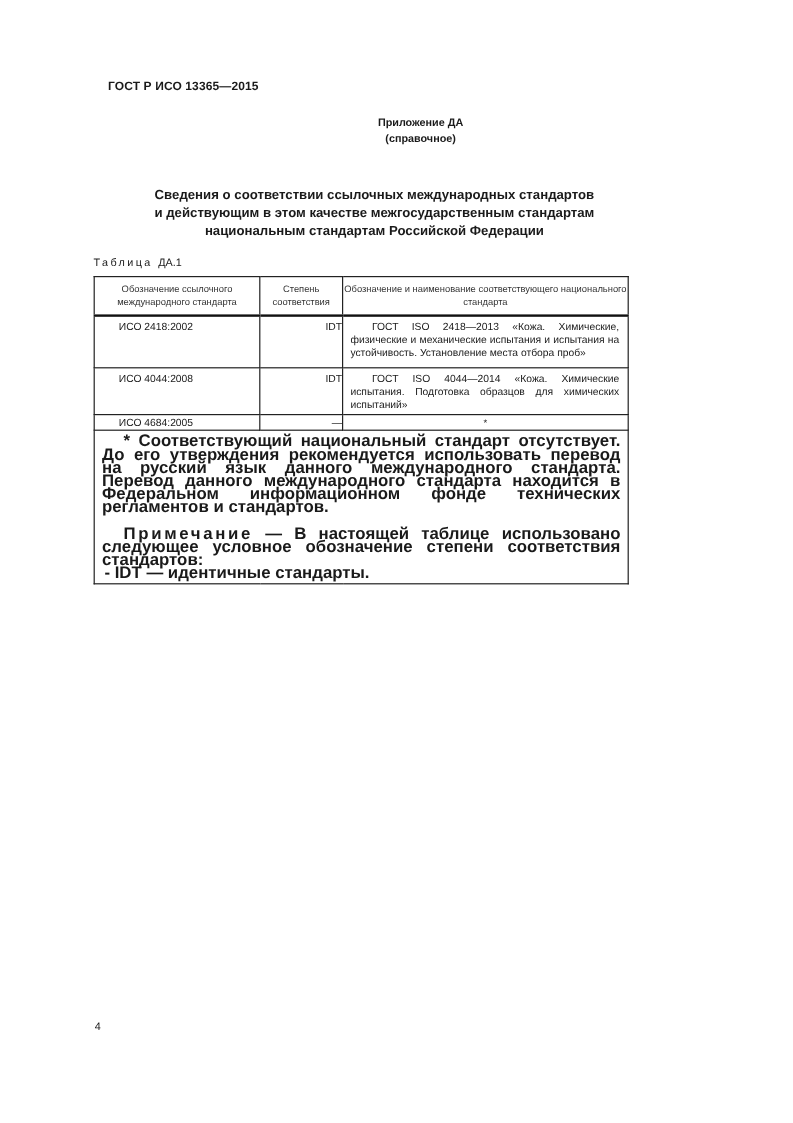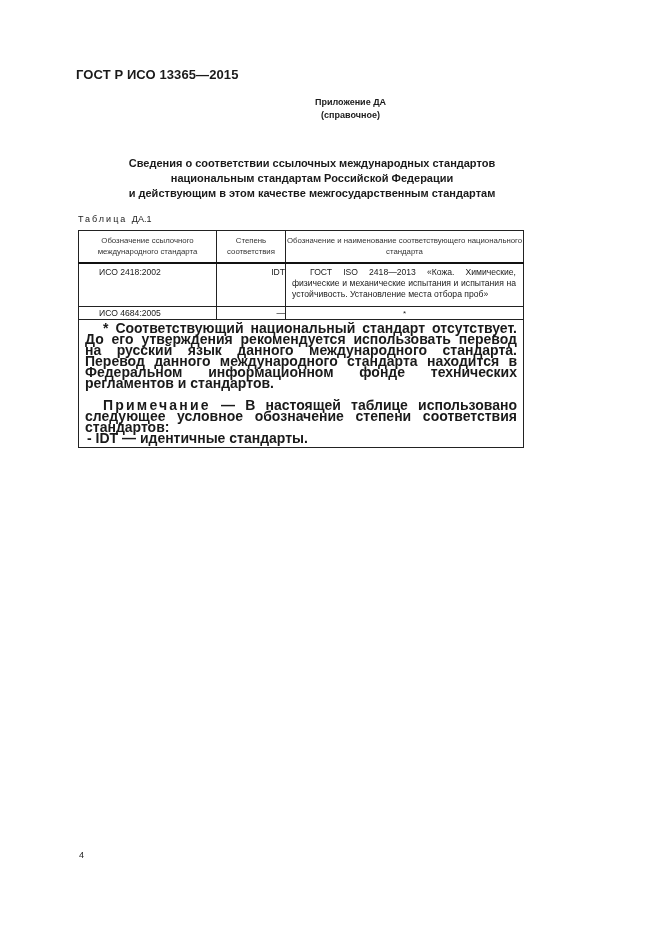--- a/index.html
+++ b/index.html
@@ -1,18 +1,18 @@
 <!DOCTYPE html>
 <html><head>
 <meta charset="utf-8">
 <style>
   html, body { margin: 0; padding: 0; background: #ffffff; }
   body { width: 661px; height: 936px; position: relative; overflow: hidden;
          font-family: "Liberation Sans", sans-serif; color: #1a1a1a; }
-  .doc-code { position: absolute; left: 76px; top: 67px; font-size: 13px; font-weight: bold; letter-spacing: 0.1px; }
+  .doc-code { position: absolute; left: 90px; top: 67px; font-size: 10px; font-weight: bold; letter-spacing: 0.1px; }
   .annex { position: absolute; left: 0; width: 661px; top: 96px; text-align: center; font-size: 9px; font-weight: bold; line-height: 13px; padding-left: 40px; box-sizing: border-box; }
   .title { position: absolute; left: 0; width: 586px; top: 156px; text-align: center; font-size: 11px; font-weight: bold; line-height: 15px; padding-left: 38px; box-sizing: border-box; }
   .title div { white-space: nowrap; }
   .table-caption { position: absolute; left: 78px; top: 214px; font-size: 9px; letter-spacing: 2px; }
   .table-caption .num { letter-spacing: 0; }
   table.std { position: absolute; left: 78px; top: 230px; width: 446px; border-collapse: collapse; font-size: 8.6px; line-height: 11px; }
   table.std td, table.std th { border: 1px solid #222; padding: 0; vertical-align: top; }
   table.std { border: 1.5px solid #111; }
   table.std th { font-weight: normal; font-size: 7.8px; line-height: 10.5px; color: #333; text-align: center; vertical-align: middle; height: 31px; border-bottom: 2.5px solid #111; }
   .c1 { width: 137px; }
@@ -38,22 +38,22 @@
 
 <div class="doc-code">ГОСТ Р ИСО 13365—2015</div>
 
 <div class="annex">
   <div>Приложение ДА</div>
   <div>(справочное)</div>
 </div>
 
 <div class="title">
   <div>Сведения о соответствии ссылочных международных стандартов</div>
+  <div>и действующим в этом качестве межгосударственным стандартам</div>
   <div>национальным стандартам Российской Федерации</div>
-  <div>и действующим в этом качестве межгосударственным стандартам</div>
 </div>
 
 <div class="table-caption">
   <span>Таблица</span>
   <span class="num">ДА.1</span>
 </div>
 
 <table class="std">
   <tbody>
       <tr>
@@ -67,20 +67,25 @@
     </th>
     <th class="c3">
       <span>Обозначение и наименование соответствующего национального стандарта</span>
     </th>
   </tr>
   <tr class="row1">
     <td class="code">ИСО 2418:2002</td>
     <td class="deg">IDT</td>
     <td class="nat"><span class="indent"></span><span>ГОСТ ISO 2418—2013 «Кожа. Химические, физические и механические испытания и испытания на устойчивость. Установление места отбора проб»</span></td>
   </tr>
+  <tr class="row2">
+    <td class="code">ИСО 4044:2008</td>
+    <td class="deg">IDT</td>
+    <td class="nat"><span class="indent"></span><span>ГОСТ ISO 4044—2014 «Кожа. Химические испытания. Подготовка образцов для химических испытаний»</span></td>
+  </tr>
   <tr class="row3">
     <td class="code" style="padding-top:1px !important">ИСО 4684:2005</td>
     <td class="deg" style="padding-top:1px !important">—</td>
     <td class="star">*</td>
   </tr>
   <tr>
     <td class="notes" colspan="3">
       <p><span class="indent"></span><span>* Соответствующий национальный стандарт отсутствует. До его утверждения рекомендуется использовать перевод на русский язык данного международного стандарта. Перевод данного международного стандарта находится в Федеральном информационном фонде технических регламентов и стандартов.</span></p>
       <div class="gap"></div>
       <p><span class="indent"></span><span class="spaced">Примечание</span><span> — В настоящей таблице использовано следующее условное обозначение степени соответствия стандартов:</span></p>

